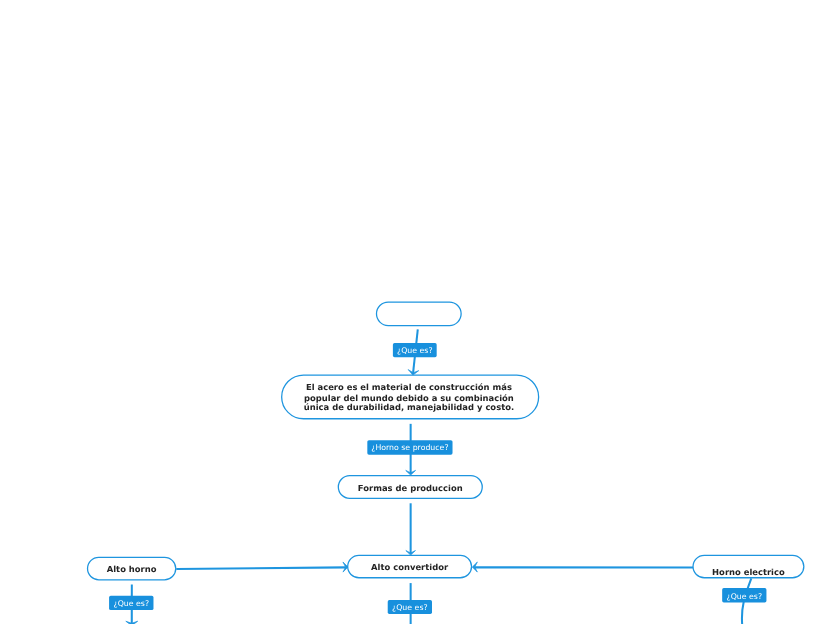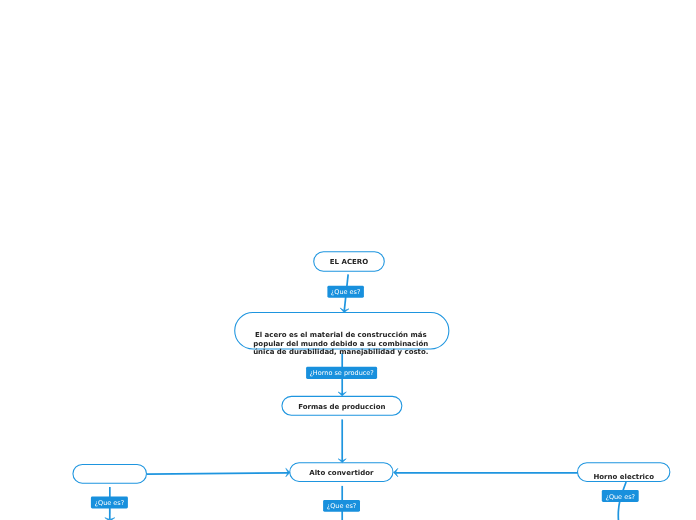--- a/index.html
+++ b/index.html
@@ -94,32 +94,32 @@
 
     <g fill="#1890dd" stroke="none">
       <rect x="327.4" y="285.8" width="36.5" height="11.9" rx="1.4"></rect>
       <rect x="306.1" y="366.8" width="71.0" height="12.1" rx="1.4"></rect>
       <rect x="90.9" y="496.5" width="37.0" height="11.9" rx="1.4"></rect>
       <rect x="323.1" y="500.0" width="36.9" height="11.7" rx="1.4"></rect>
       <rect x="601.8" y="490.1" width="36.9" height="11.9" rx="1.4"></rect>
     </g>
   </svg>
 
-  <div class="node-text" style="left:313.2px; top:251.22px; width:71.6px; height:20.6px;">
-    <span>EL ACERO</span>
-  </div>
 
-  <div class="node-text multiline" style="left:234.2px; top:312.0px; width:215.2px; height:37.5px; padding:0 18px;margin-top:12px;">
+  <div class="node-text multiline" style="left:234.2px; top:312.0px; width:215.2px; height:37.5px; padding:0 18px;">
     <span>El acero es el material de construcción más popular del mundo debido a su combinación única de durabilidad, manejabilidad y costo.</span>
   </div>
 
   <div class="node-text" style="left:281.4px; top:395.8px; width:121px; height:20px;">
     <span>Formas de produccion</span>
   </div>
 
+  <div class="node-text" style="left:72.4px; top:463.9px; width:74.6px; height:19.8px;">
+    <span>Alto horno</span>
+  </div>
 
   <div class="node-text" style="left:289.2px; top:462.2px; width:104.3px; height:19.8px;">
     <span>Alto convertidor</span>
   </div>
 
   <div class="node-text" style="left:577px; top:466px; width:93.4px; height:19.8px;">
     <span>Horno electrico</span>
   </div>
 
   <div class="edge-label" style="left:327.4px; top:285.8px; width:36.5px; height:11.9px;">

